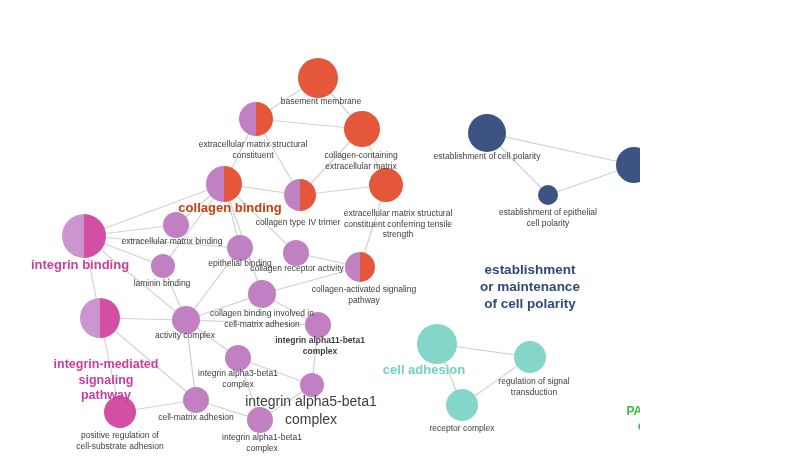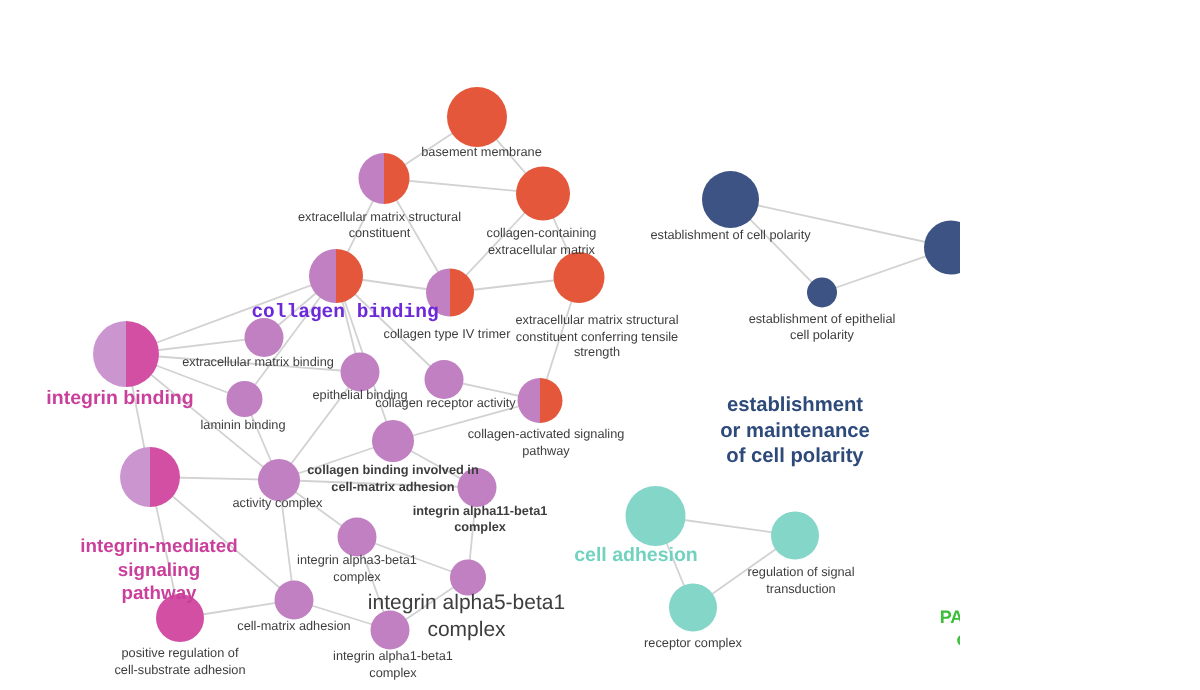--- a/index.html
+++ b/index.html
@@ -118,33 +118,33 @@
       <circle cx="462" cy="405" r="16" fill="#84d6c8"></circle>
       <circle cx="666" cy="304" r="13" fill="#43c243"></circle>
       <circle cx="660" cy="389" r="13" fill="#8ba377"></circle>
     </svg>
   <div class="label-layer">
       <div class="node-label" style="left: 321px; top: 96px; font-size: 8.5px; font-weight: normal; color: rgb(61, 61, 61);">basement membrane</div>
       <div class="node-label" style="left: 253px; top: 139px; font-size: 8.5px; font-weight: normal; color: rgb(61, 61, 61);">extracellular matrix structural
 constituent</div>
       <div class="node-label" style="left: 361px; top: 150px; font-size: 8.5px; font-weight: normal; color: rgb(61, 61, 61);">collagen-containing
 extracellular matrix</div>
-      <div class="node-label" style="left: 230px; top: 200px; font-size: 13px; font-weight: bold; color: #6d28d9; font-family: Liberation Mono, monospace;">collagen binding</div>
+      <div class="node-label" style="left: 230px; top: 200px; font-size: 13px; font-weight: bold; color: #c2410c;">collagen binding</div>
       <div class="node-label" style="left: 298px; top: 217px; font-size: 8.5px; font-weight: normal; color: rgb(61, 61, 61);">collagen type IV trimer</div>
       <div class="node-label" style="left: 398px; top: 208px; font-size: 8.5px; font-weight: normal; color: rgb(61, 61, 61);">extracellular matrix structural
 constituent conferring tensile
 strength</div>
       <div class="node-label" style="left: 364px; top: 284px; font-size: 8.5px; font-weight: normal; color: rgb(61, 61, 61);">collagen-activated signaling
 pathway</div>
       <div class="node-label" style="left: 80px; top: 257px; font-size: 13px; font-weight: bold; color: rgb(202, 63, 155);">integrin binding</div>
       <div class="node-label" style="left: 172px; top: 236px; font-size: 8.5px; font-weight: normal; color: rgb(61, 61, 61);">extracellular matrix binding</div>
       <div class="node-label" style="left: 162px; top: 278px; font-size: 8.5px; font-weight: normal; color: rgb(61, 61, 61);">laminin binding</div>
       <div class="node-label" style="left: 240px; top: 258px; font-size: 8.5px; font-weight: normal; color: rgb(61, 61, 61);">epithelial binding</div>
       <div class="node-label" style="left: 297px; top: 263px; font-size: 8.5px; font-weight: normal; color: rgb(61, 61, 61);">collagen receptor activity</div>
-      <div class="node-label" style="left: 262px; top: 308px; font-size: 8.5px; font-weight: bold; color: rgb(61, 61, 61);">collagen binding involved in
+      <div class="node-label" style="left: 262px; top: 308px; font-size: 8.5px; font-weight: normal; color: rgb(61, 61, 61);">collagen binding involved in
 cell-matrix adhesion</div>
       <div class="node-label" style="left: 106px; top: 336px; font-size: 12.5px; font-weight: bold; color: rgb(202, 63, 155); margin-top: 21px;">integrin-mediated
 signaling
 pathway</div>
       <div class="node-label" style="left: 185px; top: 330px; font-size: 8.5px; font-weight: normal; color: rgb(61, 61, 61);">activity complex</div>
       <div class="node-label" style="left: 320px; top: 335px; font-size: 8.5px; font-weight: bold; color: rgb(61, 61, 61);">integrin alpha11-beta1
 complex</div>
       <div class="node-label" style="left: 238px; top: 368px; font-size: 8.5px; font-weight: normal; color: rgb(61, 61, 61);">integrin alpha3-beta1
 complex</div>
       <div class="node-label" style="left: 311px; top: 393px; font-size: 14px; font-weight: normal; color: rgb(61, 61, 61);">integrin alpha5-beta1

